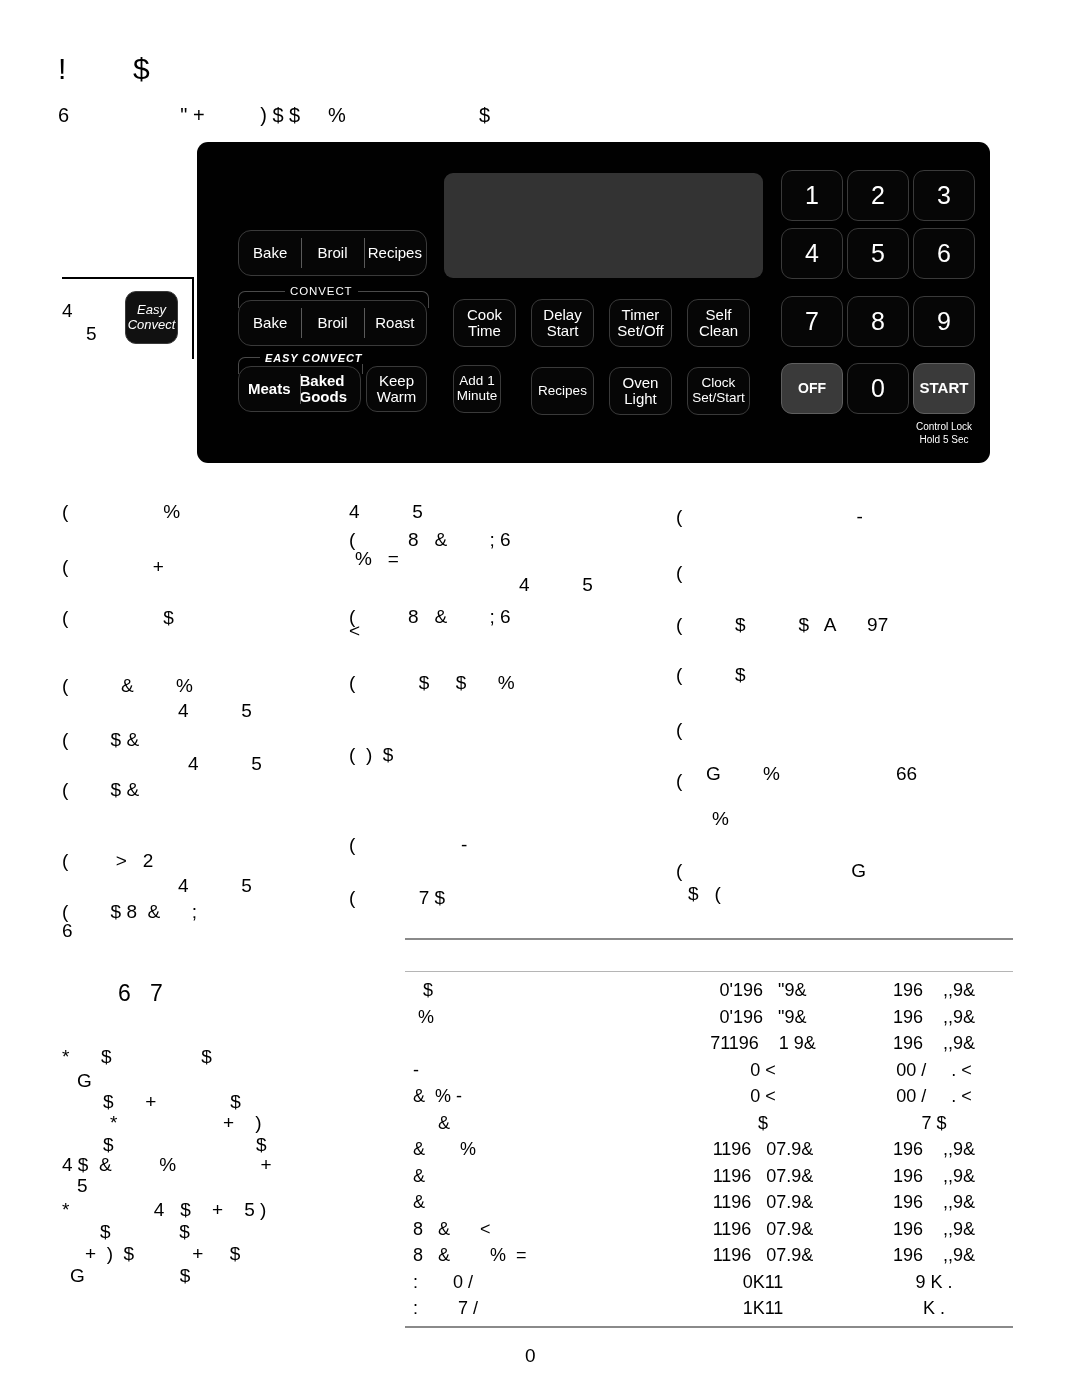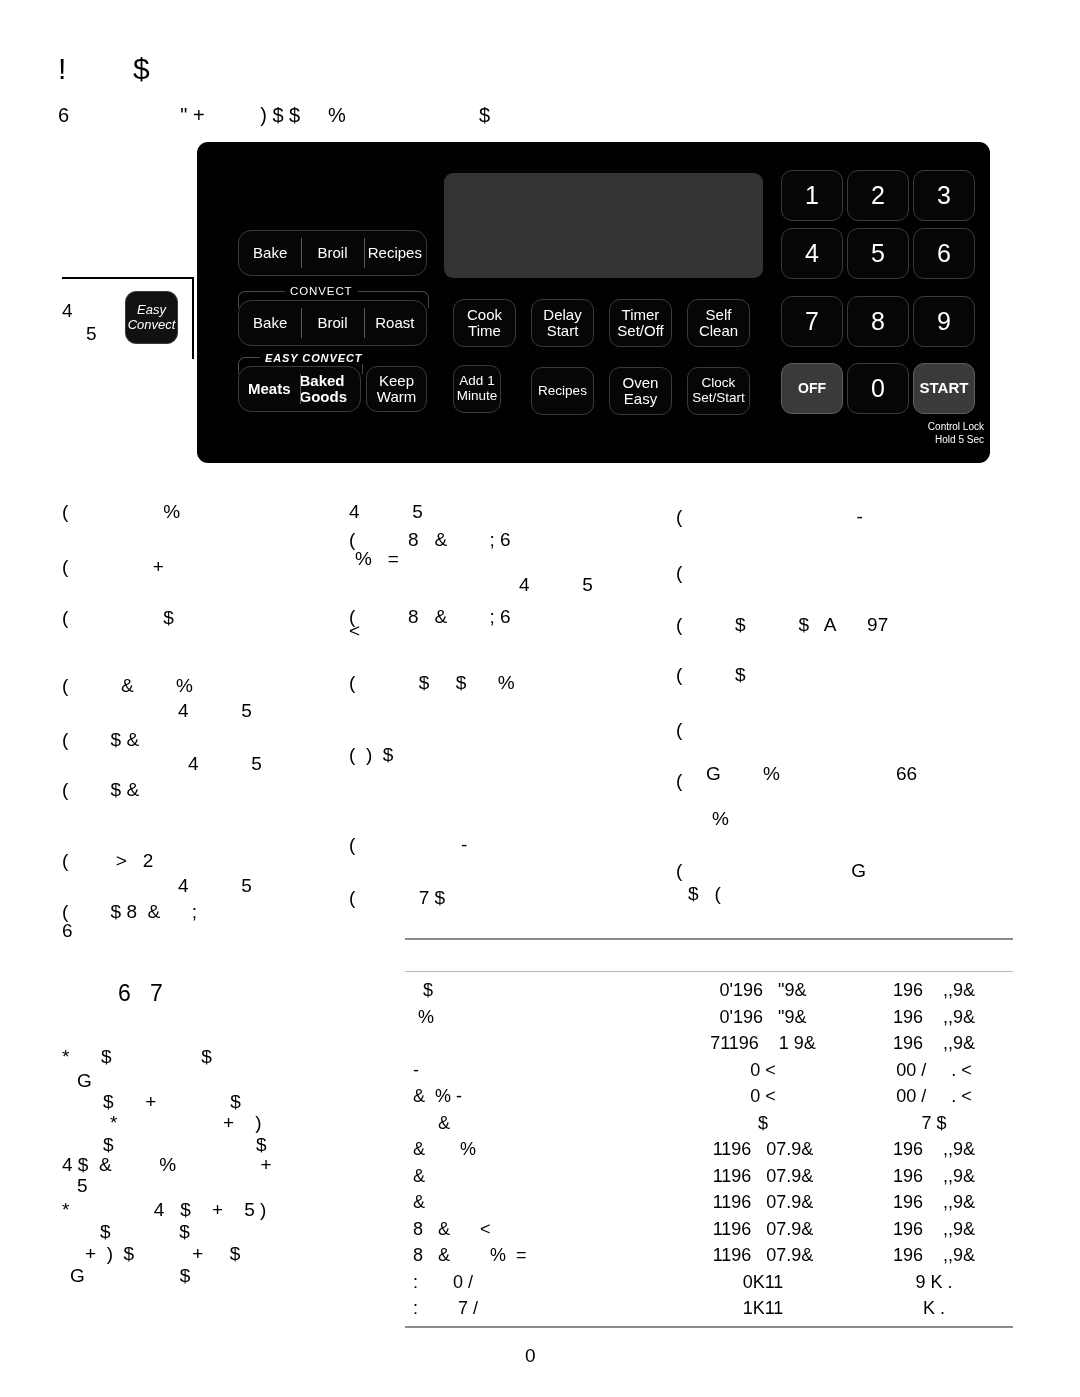--- a/index.html
+++ b/index.html
@@ -71,21 +71,21 @@
   }
   .grp-label.ec { font-style:italic; font-size:11px; font-weight:bold; }
   .grp-rule {
     position:absolute; border-top:1px solid #4a4a4a;
     border-left:1px solid #4a4a4a; border-right:1px solid #4a4a4a;
     border-radius:7px 7px 0 0; z-index:1;
   }
 
   .cp-footnote {
     position:absolute; color:#ffffff; font-size:10px;
-    line-height:1.25; text-align:right; white-space:pre-line;
+    line-height:1.25; text-align:center; white-space:pre-line;
   }
 
   
   #easy-convect-callout { left:62px; top:277px; width:132px; height:82px; }
   #easy-convect-callout .rule-h {
     position:absolute; left:0; top:0; width:132px; height:2px; background:#000;
   }
   #easy-convect-callout .rule-v {
     position:absolute; right:0; top:0; width:2px; height:82px; background:#000;
   }
@@ -157,21 +157,21 @@
 Start</div>
   <div class="key" style="left:412px; top:157px; width:63px; height:48px;">Timer
 Set/Off</div>
   <div class="key" style="left:490px; top:157px; width:63px; height:48px;">Self
 Clean</div>
 
   <div class="key small" style="left:256px; top:223px; width:48px; height:48px;">Add 1
 Minute</div>
   <div class="key small" style="left:334px; top:225px; width:63px; height:48px;">Recipes</div>
   <div class="key" style="left:412px; top:225px; width:63px; height:48px;">Oven
-Easy</div>
+Light</div>
   <div class="key small" style="left:490px; top:225px; width:63px; height:48px;">Clock
 Set/Start</div>
 
   <div class="key num" style="left:584px; top:28px;  width:62px; height:51px;">1</div>
   <div class="key num" style="left:650px; top:28px;  width:62px; height:51px;">2</div>
   <div class="key num" style="left:716px; top:28px;  width:62px; height:51px;">3</div>
 
   <div class="key num" style="left:584px; top:86px;  width:62px; height:51px;">4</div>
   <div class="key num" style="left:650px; top:86px;  width:62px; height:51px;">5</div>
   <div class="key num" style="left:716px; top:86px;  width:62px; height:51px;">6</div>

